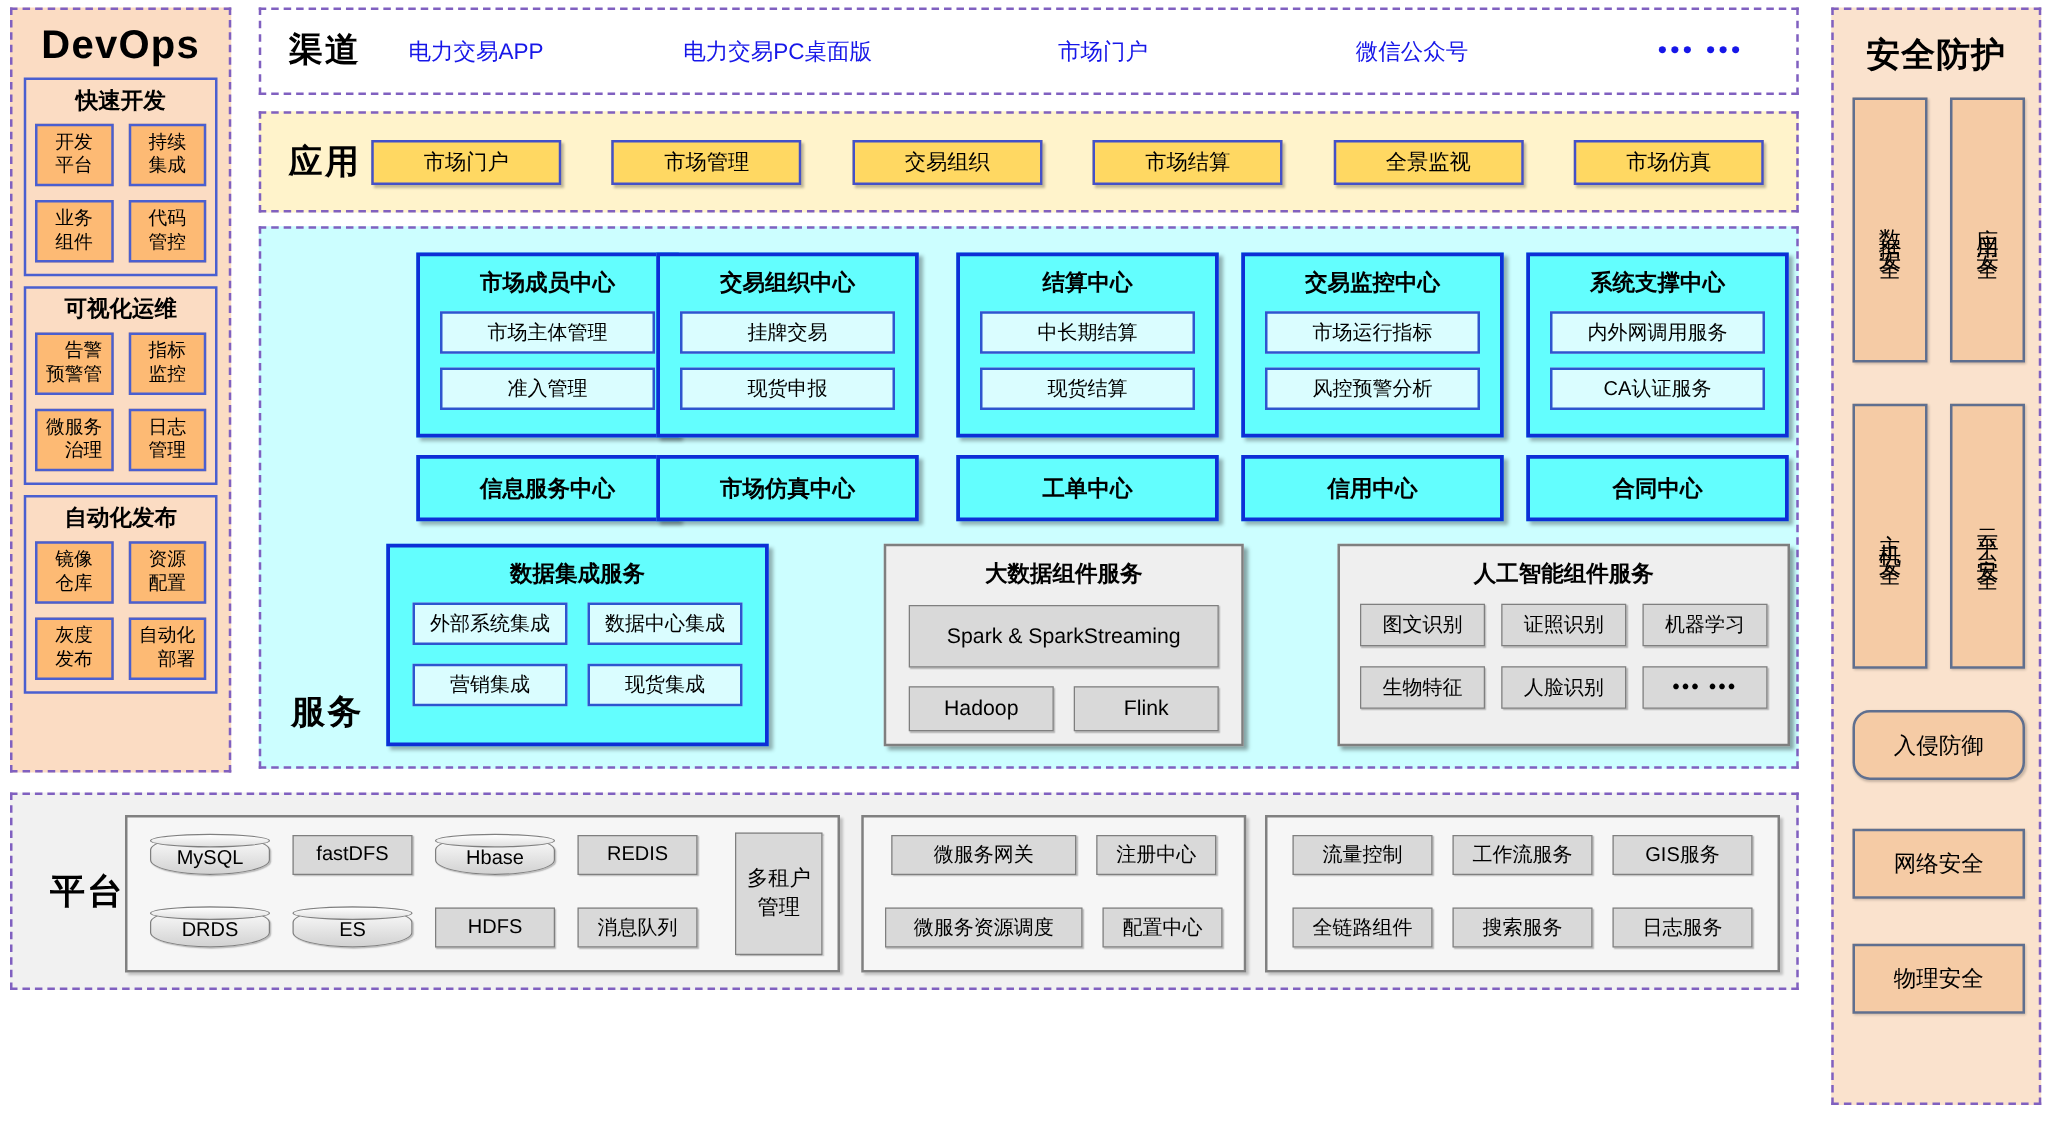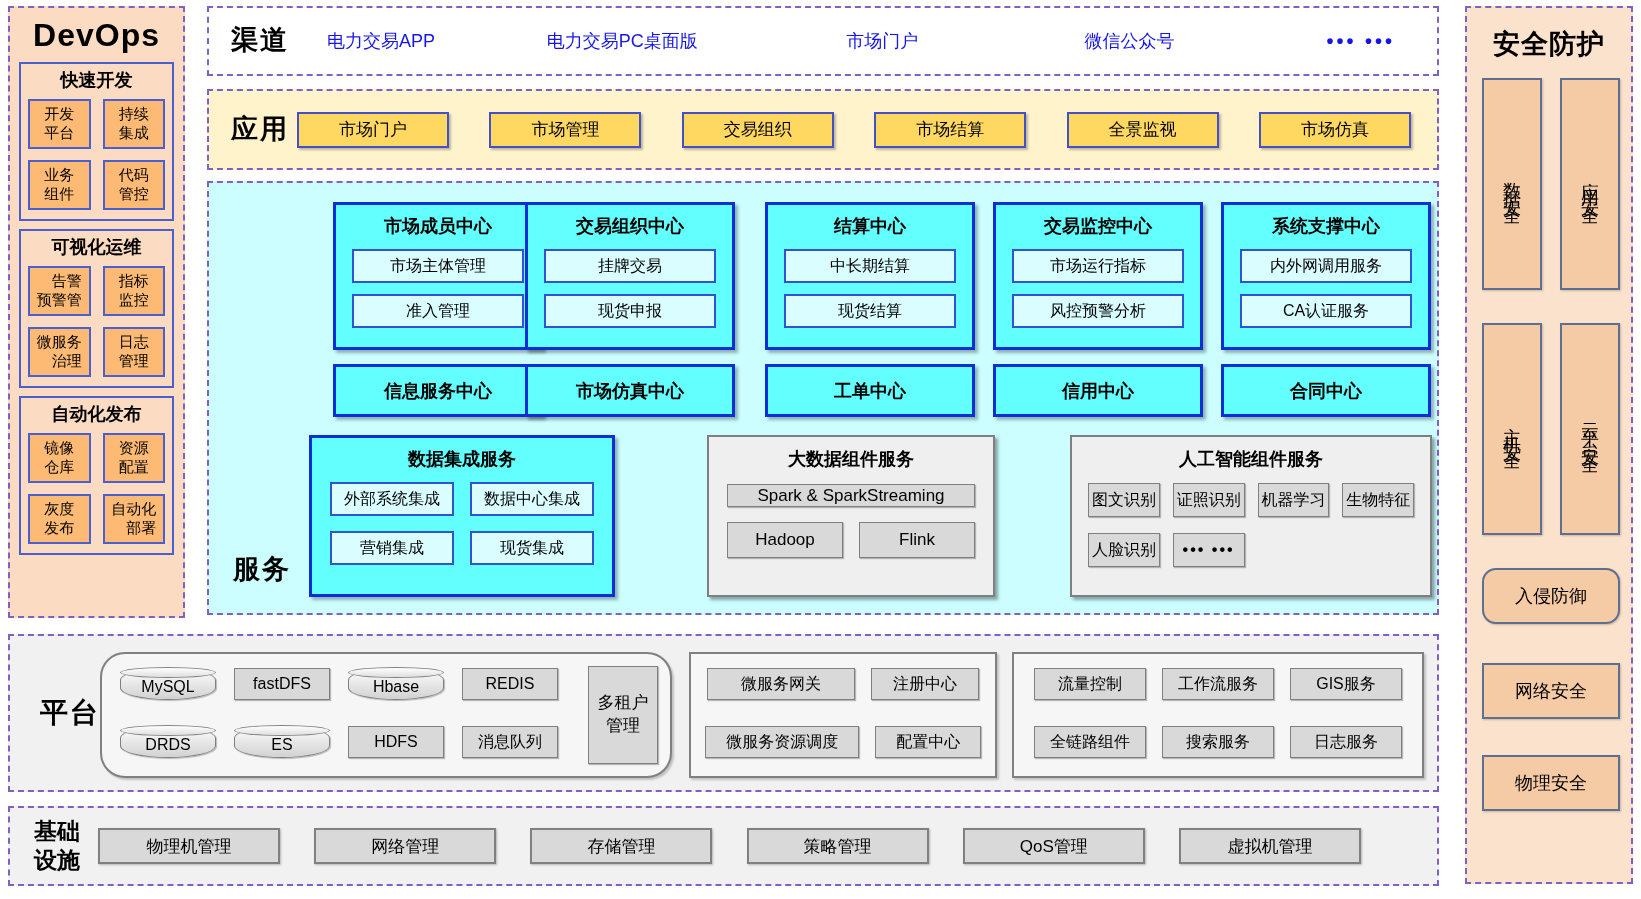--- a/index.html
+++ b/index.html
@@ -39,44 +39,44 @@
   .c1 { left:100px;margin-left:24px; } .c2 { left:316px; } .c3 { left:556px; } .c4 { left:784px; } .c5 { left:1012px; }
   .di-box { position:absolute; left:100px; top:252px; width:306px; height:162px; background:#63FEFE; border:3px solid #0D2FD6; box-sizing:border-box; box-shadow:3px 3px 3px rgba(0,0,0,0.3); }
   .di-grid { display:grid; grid-template-columns:1fr 1fr; gap:15px 16px; padding:11px 18px 0; }
   .di-item { height:34px; background:#DAFDFF; border:2px solid #2E55CF; display:flex; align-items:center; justify-content:center; font-size:16px; box-sizing:border-box; white-space:nowrap; }
   .gray-panel { position:absolute; top:252px; height:162px; background:#EFEFEF; border:2px solid #7F7F7F; box-sizing:border-box; box-shadow:3px 3px 3px rgba(0,0,0,0.35); }
   .bd-box { left:498px; width:288px; }
   .ai-box { left:861px; width:362px; }
   .gray-title { text-align:center; font-weight:bold; font-size:18px; margin-top:10px; }
   .gray-item { background:#D9D9D9; border:1px solid #7F7F7F; display:flex; align-items:center; justify-content:center; font-size:16px;
                box-sizing:border-box; box-shadow:1px 1px 1px rgba(0,0,0,0.25); white-space:nowrap; }
-  .bd-full { height:23px; margin:13px 18px 0; font-size:17px; }
+  .bd-full { height:50px; margin:13px 18px 0; font-size:17px; }
   .bd-row { display:flex; gap:16px; margin:15px 18px 0;border-radius:11px; }
   .bd-row .gray-item { flex:1; height:36px; font-size:17px; }
-  .ai-grid { display:grid; grid-template-columns:1fr 1fr 1fr 1fr; gap:16px 13px; padding:12px 16px 0; }
+  .ai-grid { display:grid; grid-template-columns:1fr 1fr 1fr; gap:16px 13px; padding:12px 16px 0; }
   .ai-grid .gray-item { height:34px; }
   .dots-cell { font-weight:bold; letter-spacing:2px; }
 
   
   .platform { position:absolute; left:8px; top:634px; width:1431px; height:158px; background:#F1F1F1; }
   .plat-label { position:absolute; left:30px; top:50%; transform:translateY(-50%); font-size:28px; font-weight:bold; letter-spacing:2px; }
   .panel { position:absolute; top:16px; height:126px; background:#F6F6F6; border:2px solid #808080; box-sizing:border-box; box-shadow:2px 2px 2px rgba(0,0,0,0.2); }
-  .p1 { left:90px; width:572px;border-radius:25px; } .p2 { left:679px; width:308px; } .p3 { left:1002px; width:412px; }
+  .p1 { left:90px; width:572px; } .p2 { left:679px; width:308px; } .p3 { left:1002px; width:412px; }
   .prow { position:absolute; left:18px; display:flex; gap:18px; }
   .prow-a { top:14px; } .prow-b { top:72px; }
   .p2 .prow, .p3 .prow { left:14px; right:14px; justify-content:center; gap:16px; }
   .pcell { height:32px; width:96px; background:#D9D9D9; border:1px solid #7F7F7F; display:flex; align-items:center; justify-content:center;
            font-size:16px; box-sizing:border-box; box-shadow:1px 1px 1px rgba(0,0,0,0.25); white-space:nowrap; }
   .cyl { position:relative; background:linear-gradient(180deg,#FDFDFD,#D2D2D2); border-radius:48px/12px; padding-top:5px; }
   .cyl::before { content:""; position:absolute; left:-1px; right:-1px; top:-2px; height:11px; background:linear-gradient(#ffffff,#DFDFDF);
                  border:1px solid #7F7F7F; border-radius:50%; box-sizing:border-box; }
   .ptall { position:absolute; right:12px; top:12px; bottom:12px; width:68px; background:#D9D9D9; border:1px solid #7F7F7F;
            display:flex; align-items:center; justify-content:center; text-align:center; font-size:17px; white-space:pre-line; line-height:1.35;
            box-shadow:1px 1px 1px rgba(0,0,0,0.25); }
-  .w140 { width:148px; } .w92 { width:108px; } .w156 { width:158px; } .w110 { width:112px; }
+  .w140 { width:148px; } .w92 { width:96px; } .w156 { width:158px; } .w110 { width:112px; }
 
   
   .infra { position:absolute; left:8px; top:806px; width:1431px; height:80px; background:#F1F1F1; }
   .infra-label { position:absolute; left:24px; top:50%; transform:translateY(-50%); font-size:23px; font-weight:bold; white-space:pre-line; line-height:1.25; }
   .infra-row { position:absolute; left:88px; right:76px; top:50%; transform:translateY(-50%); display:flex; justify-content:space-between; }
   .infra-btn { width:182px; height:36px; background:#D9D9D9; border:2px solid #808080; display:flex; align-items:center; justify-content:center;
                font-size:17px; box-sizing:border-box; box-shadow:1px 1px 2px rgba(0,0,0,0.25); }
 
   
   .security { position:absolute; left:1465px; top:6px; width:168px; height:878px; background:#FAE2CD; }
@@ -267,32 +267,20 @@
         <div class="pcell w110">GIS服务</div>
       </div>
       <div class="prow prow-b">
         <div class="pcell w110">全链路组件</div>
         <div class="pcell w110">搜索服务</div>
         <div class="pcell w110">日志服务</div>
       </div>
     </div>
   </section>
 
-  <section class="infra dashed">
-    <div class="infra-label">基础
-设施</div>
-    <div class="infra-row">
-      <div class="infra-btn">物理机管理</div>
-      <div class="infra-btn">网络管理</div>
-      <div class="infra-btn">存储管理</div>
-      <div class="infra-btn">策略管理</div>
-      <div class="infra-btn">QoS管理</div>
-      <div class="infra-btn">虚拟机管理</div>
-    </div>
-  </section>
 
   <aside class="security dashed">
     <div class="sec-title">安全防护</div>
     <div class="sec-v sv1">数据安全</div>
     <div class="sec-v sv2">应用安全</div>
     <div class="sec-v sv3">主机安全</div>
     <div class="sec-v sv4">云平台安全</div>
     <div class="sec-h sh1">入侵防御</div>
     <div class="sec-h sh2">网络安全</div>
     <div class="sec-h sh3">物理安全</div>

